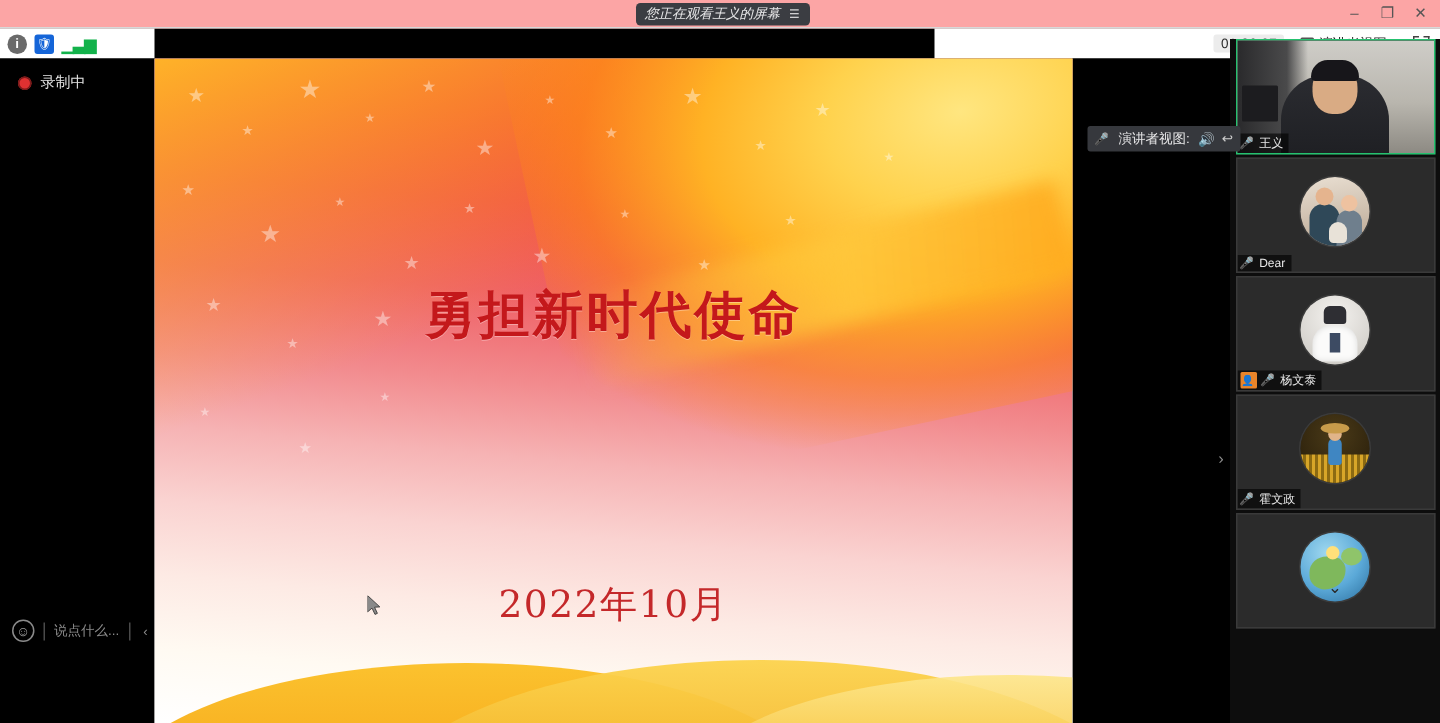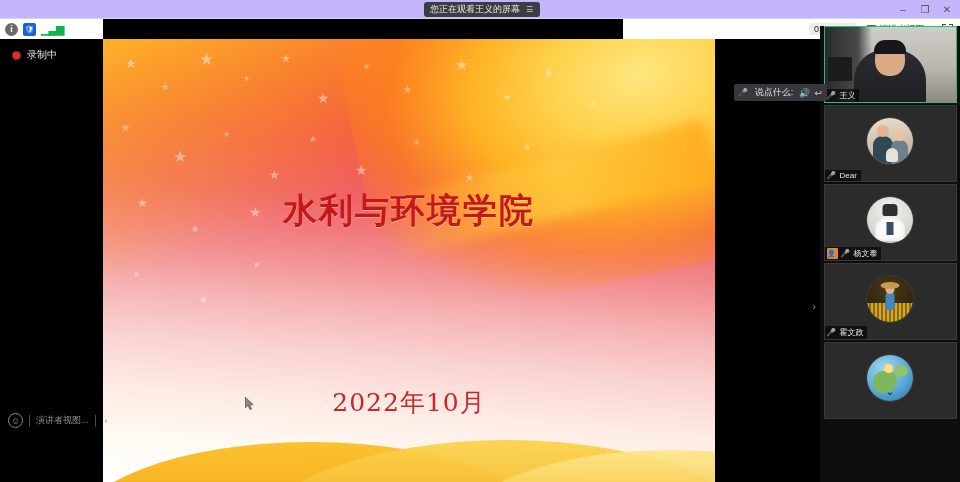--- a/index.html
+++ b/index.html
@@ -4,22 +4,22 @@
 <style>
   * { margin:0; padding:0; box-sizing:border-box; }
   html,body { width:960px; height:482px; overflow:hidden; background:#000; }
   body { font-family:"Liberation Sans","DejaVu Sans",sans-serif; }
 
   
   #app { position:relative; width:960px; height:482px; background:#000; }
 
   .titlebar {
     position:absolute; left:0; top:0; width:960px; height:19px;
-    background:#c4b5fd; border-bottom:1px solid #d8d8d8;
-    display:flex; align-items:center;
+    background:#fca5a5; border-bottom:1px solid #d8d8d8;
+    display:flex; align-items:center;font-style:italic;
   }
   .screen-toast {
     position:absolute; left:424px; top:2px;
     height:15px; padding:0 6px;
     background:#3b3d42; color:#e9e9ea;
     border-radius:3px;
     display:flex; align-items:center; gap:6px;
     font-size:9px; line-height:15px; white-space:nowrap;
   }
   .toast-menu { font-size:8px; letter-spacing:1px; opacity:.85; }
@@ -298,42 +298,42 @@
         <span class="star" style="left:420px;top:104px;font-size:9px;">★</span>
         <span class="star" style="left:34px;top:158px;font-size:12px;">★</span>
         <span class="star" style="left:88px;top:186px;font-size:9px;">★</span>
         <span class="star" style="left:146px;top:166px;font-size:14px;">★</span>
         <span class="star" style="left:30px;top:232px;font-size:8px;">★</span>
         <span class="star" style="left:96px;top:256px;font-size:10px;">★</span>
         <span class="star" style="left:150px;top:222px;font-size:8px;">★</span>
       </div>
 
       <div class="slide-title">
-        <div>水利与环境学院</div>
+        <div>勇担新时代使命</div>
       </div>
 
       <div class="slide-sub">
         <div class="l2">2022年10月</div>
       </div>
 
       <div class="waves">
         <div class="wave w1"></div>
         <div class="wave w2"></div>
         <div class="wave w3"></div>
       </div>
     </div>
 
     <svg class="cursor" viewBox="0 0 9 13">
       <polygon points="0,0 0,11 3,8.4 5,12.6 6.6,11.9 4.7,7.8 8.2,7.6" fill="#8a8a8a" stroke="#3a3a3a" stroke-width=".6"></polygon>
     </svg>
 
     <div class="composer">
       <span class="emoji-btn">☺</span>
       <span class="sep"></span>
-      <span>演讲者视图...</span>
+      <span>说点什么...</span>
       <span class="sep"></span>
       <span class="collapse">‹</span>
     </div>
 
     <div class="panel-collapse">›</div>
   </div>
 
   <div class="rail">
 
     <div class="tile active">
@@ -394,20 +394,20 @@
         <span class="land1"></span>
           <span class="land2"></span>
           <span class="sun"></span>
         <span class="chev">⌄</span>
       </div>
     </div>
   </div>
 
   <div class="speaking-toast">
     <span class="mic off">🎤</span>
-    <span>说点什么:</span>
+    <span>演讲者视图:</span>
     <span class="toast-ctrls">
       <span>🔊</span>
       <span>↩</span>
     </span>
   </div>
 
 </div>
 
 </body></html>

